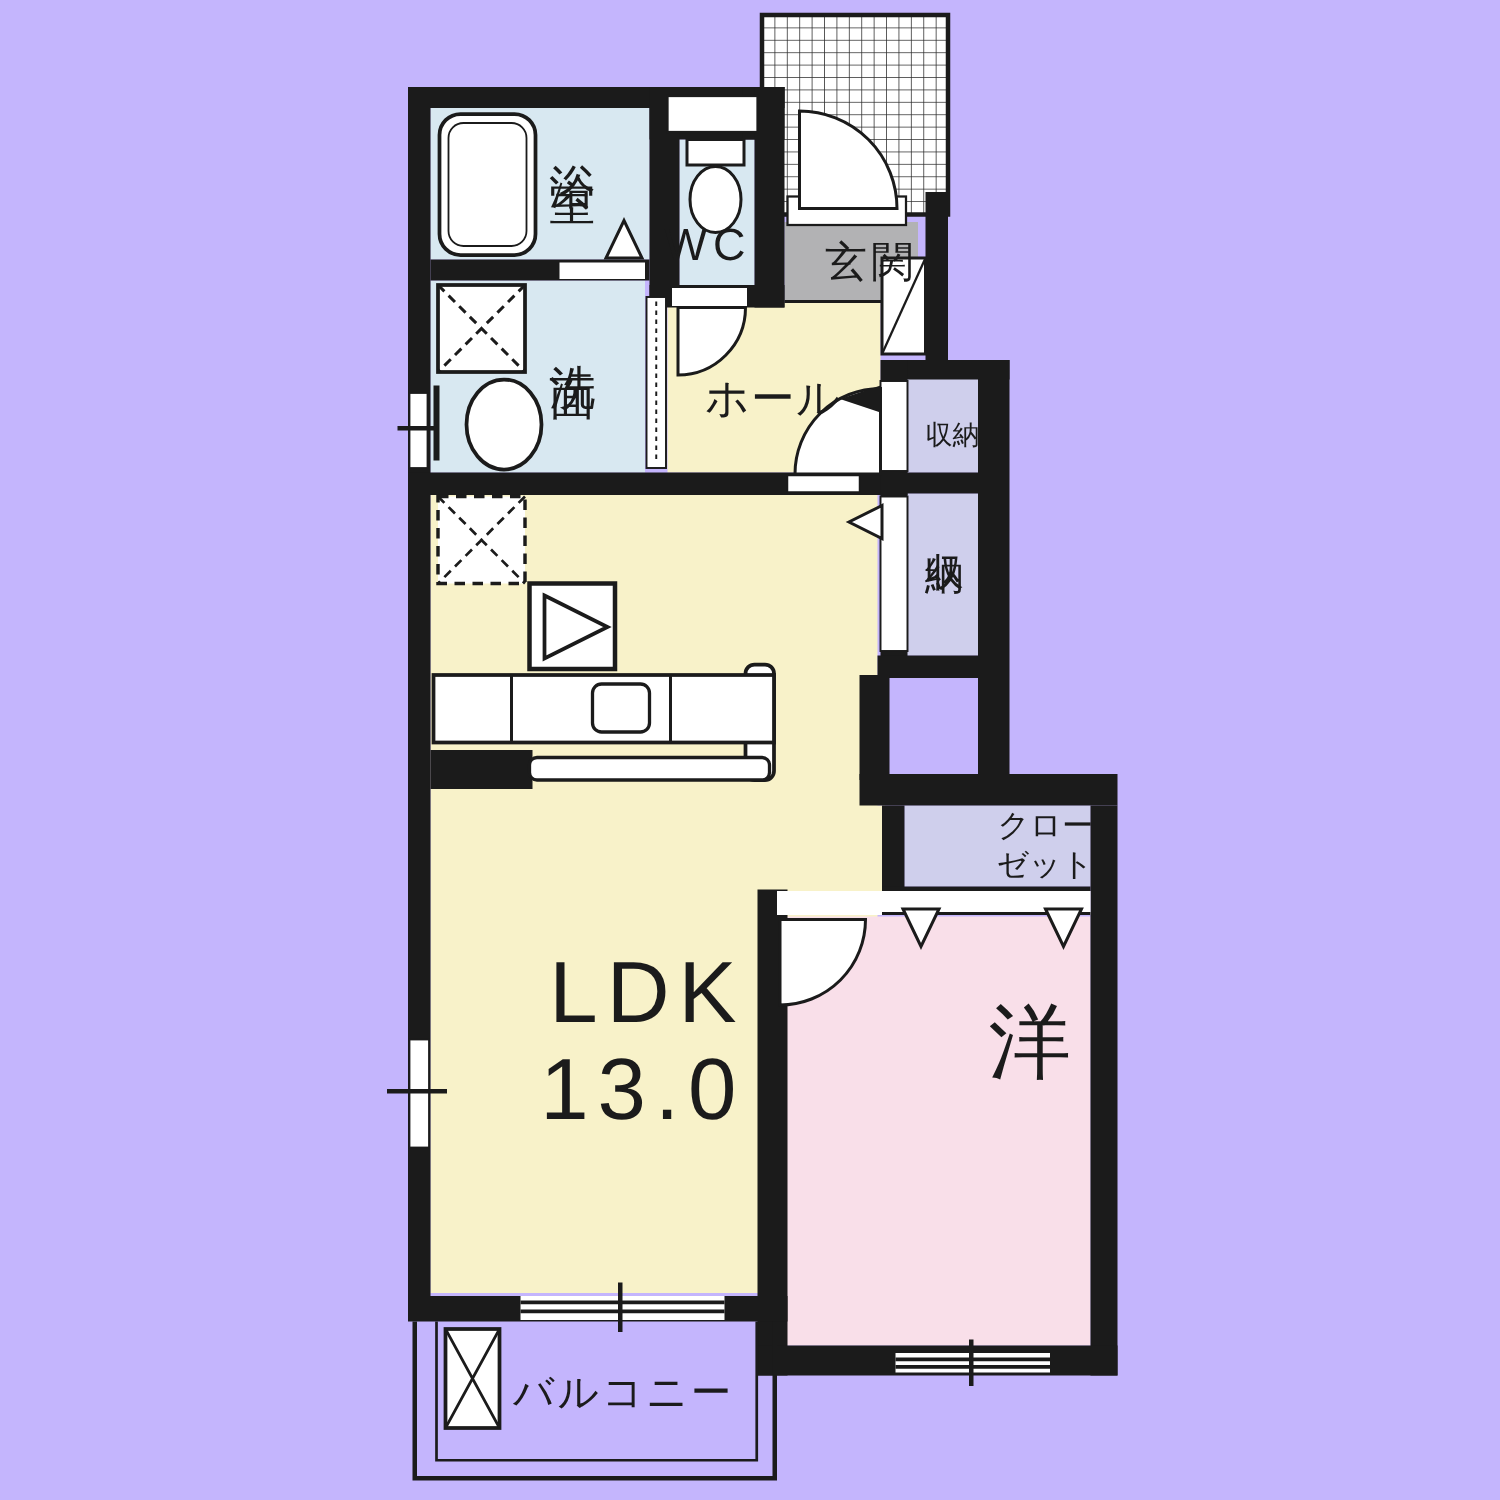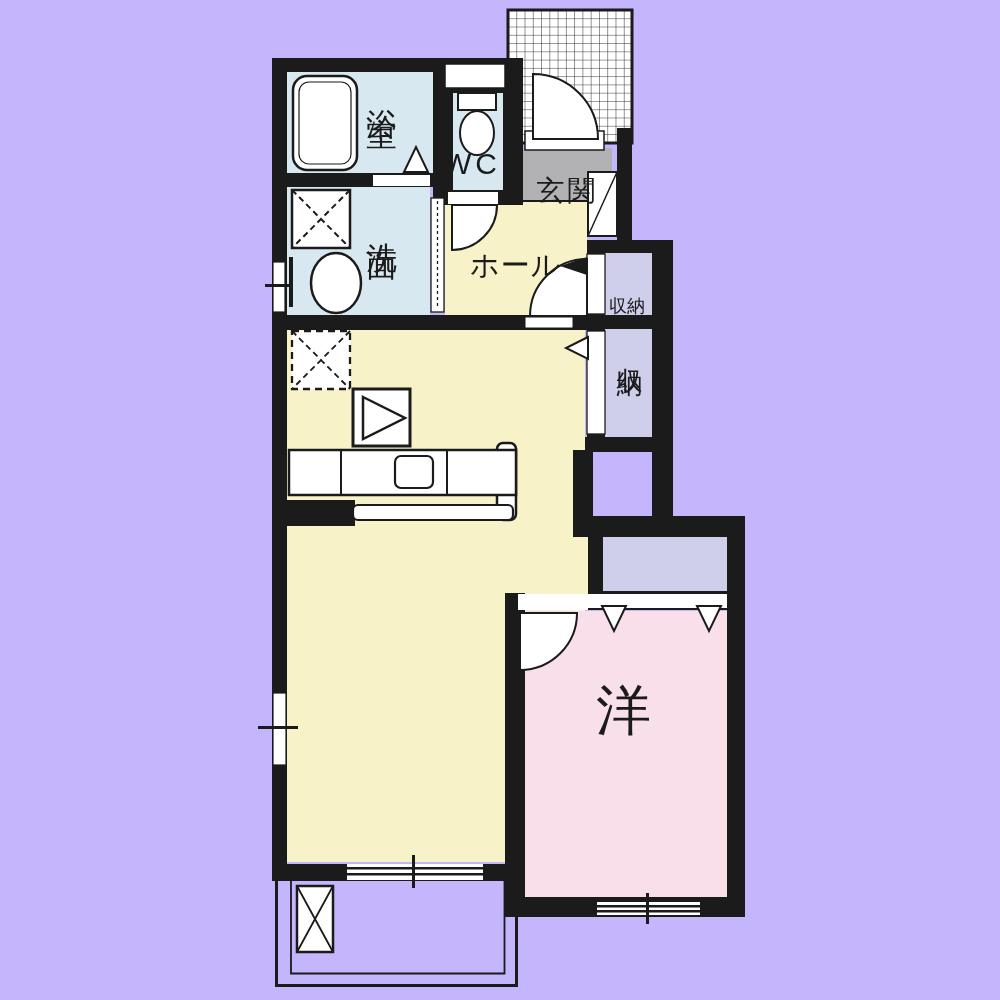--- a/index.html
+++ b/index.html
@@ -1,21 +1,21 @@
 <!DOCTYPE html>
 <html><head>
 <meta charset="utf-8">
 <style>
   html,body{margin:0;padding:0;background:#ffffff;}
   #plan{position:relative;width:1000px;height:1000px;background:#c4b5fd;
         font-family:"Liberation Sans","DejaVu Sans",sans-serif;overflow:hidden;}
   #plan svg{position:absolute;left:0;top:0;}
   .lbl{position:absolute;color:#1b1b1b;white-space:nowrap;font-weight:500;}
   .v{writing-mode:vertical-rl;text-orientation:upright;}
-  .ctr{text-align:center;white-space:normal;margin-top:16px;}
+  .ctr{text-align:right;white-space:normal;}
   .big{line-height:1.12;}
   .big span{display:block;}
 </style>
 </head>
 <body>
 
 <div id="plan">
 <svg width="1000" height="1000" viewBox="0 0 1000 1000">
   <defs>
     <pattern id="pg" x="508" y="10" width="8.27" height="8.27" patternUnits="userSpaceOnUse">
@@ -177,16 +177,25 @@
   </g>
 </svg>
 
   <div class="lbl v" style="left:360px;top:84px;font-size:31px;letter-spacing:9px;">浴室</div>
   <div class="lbl" style="left:443px;top:147px;font-size:30px;letter-spacing:4px;">WC</div>
   <div class="lbl ctr" style="left:523px;top:156px;width:89px;font-size:28px;letter-spacing:3px;">玄関</div>
   <div class="lbl v" style="left:360px;top:218px;font-size:31px;letter-spacing:9px;">洗面</div>
   <div class="lbl" style="left:470px;top:246px;font-size:29px;letter-spacing:1px;">ホール</div>
   <div class="lbl ctr" style="left:601px;top:278px;width:52px;font-size:18px;">収納</div>
   <div class="lbl v" style="left:613px;top:347px;font-size:26px;letter-spacing:4px;">収納</div>
+  <div class="lbl ctr" style="left:601px;top:538px;width:128px;font-size:21px;line-height:1.25;">
+    <span style="display:block;">クロー</span>
+    <span style="display:block;">ゼット</span>
+  </div>
+  <div class="lbl ctr big" style="left:292px;top:630px;width:205px;font-size:58px;letter-spacing:6px;">
+    <span>LDK</span>
+    <span>13.0</span>
+  </div>
   <div class="lbl ctr big" style="left:533px;top:664px;width:185px;font-size:55px;letter-spacing:4px;">
     <span>洋</span>
   </div>
+  <div class="lbl" style="left:342px;top:910px;font-size:27px;letter-spacing:2px;">バルコニー</div>
 </div>
 
 </body></html>

